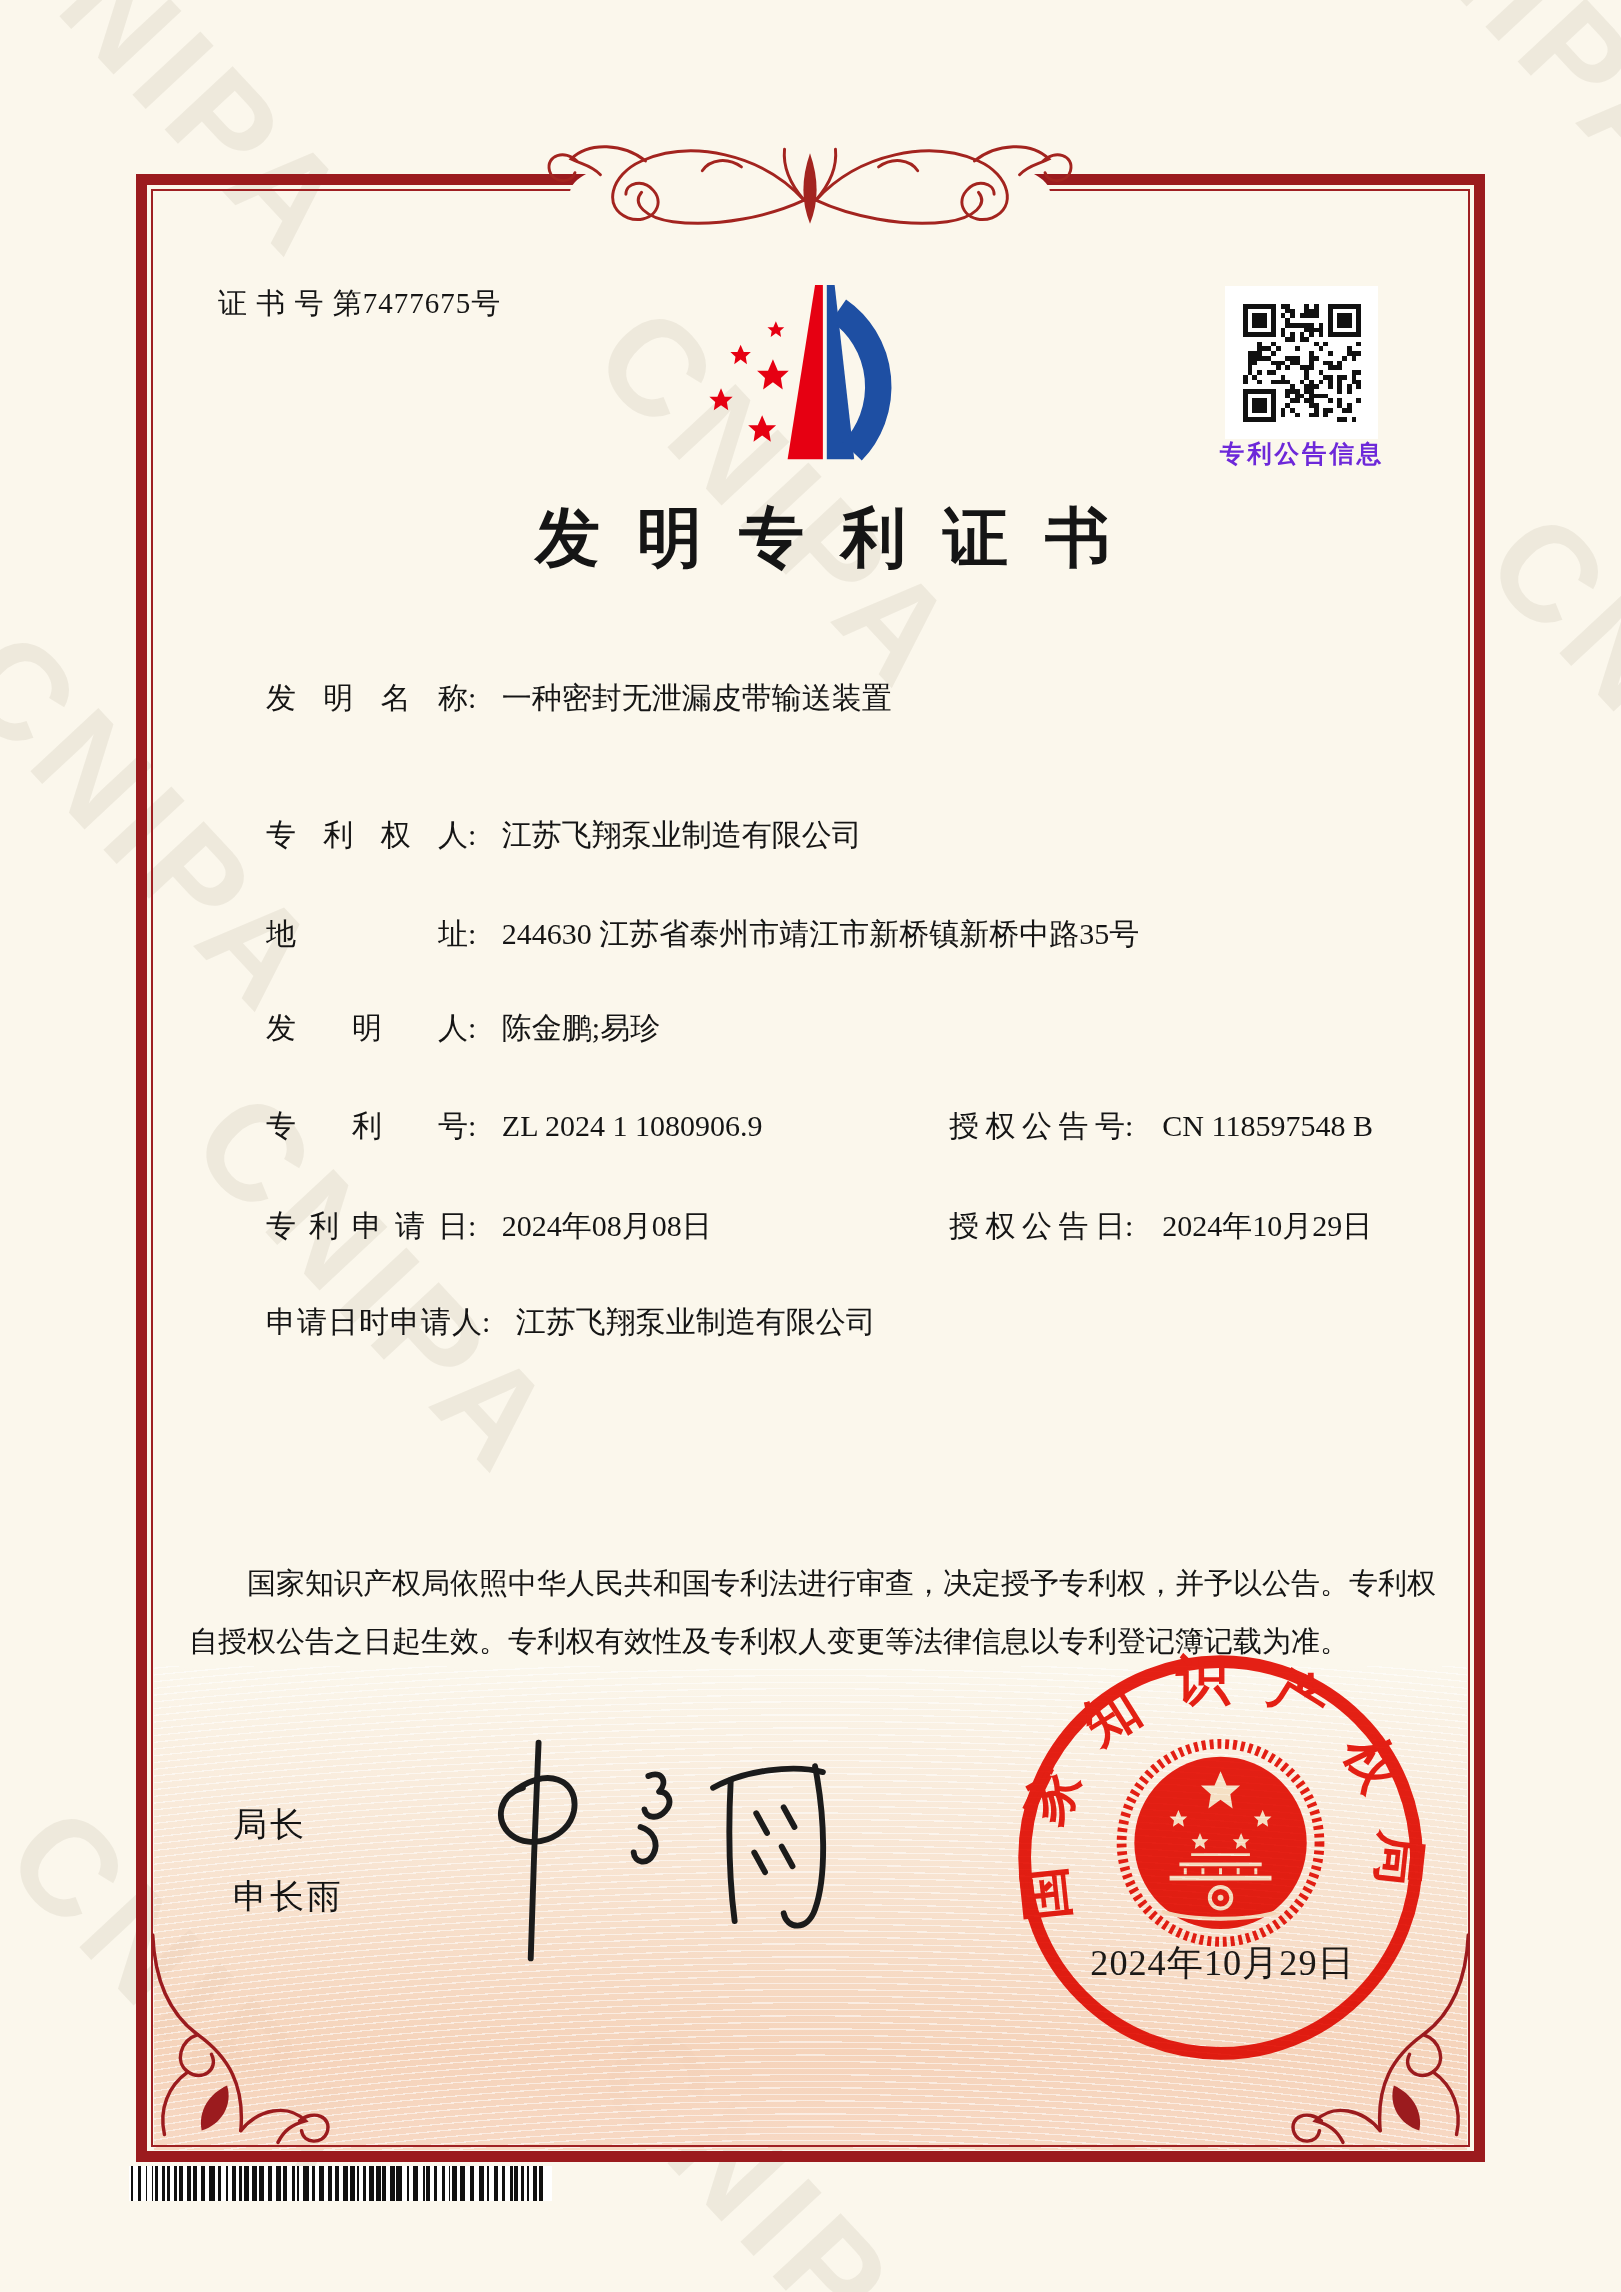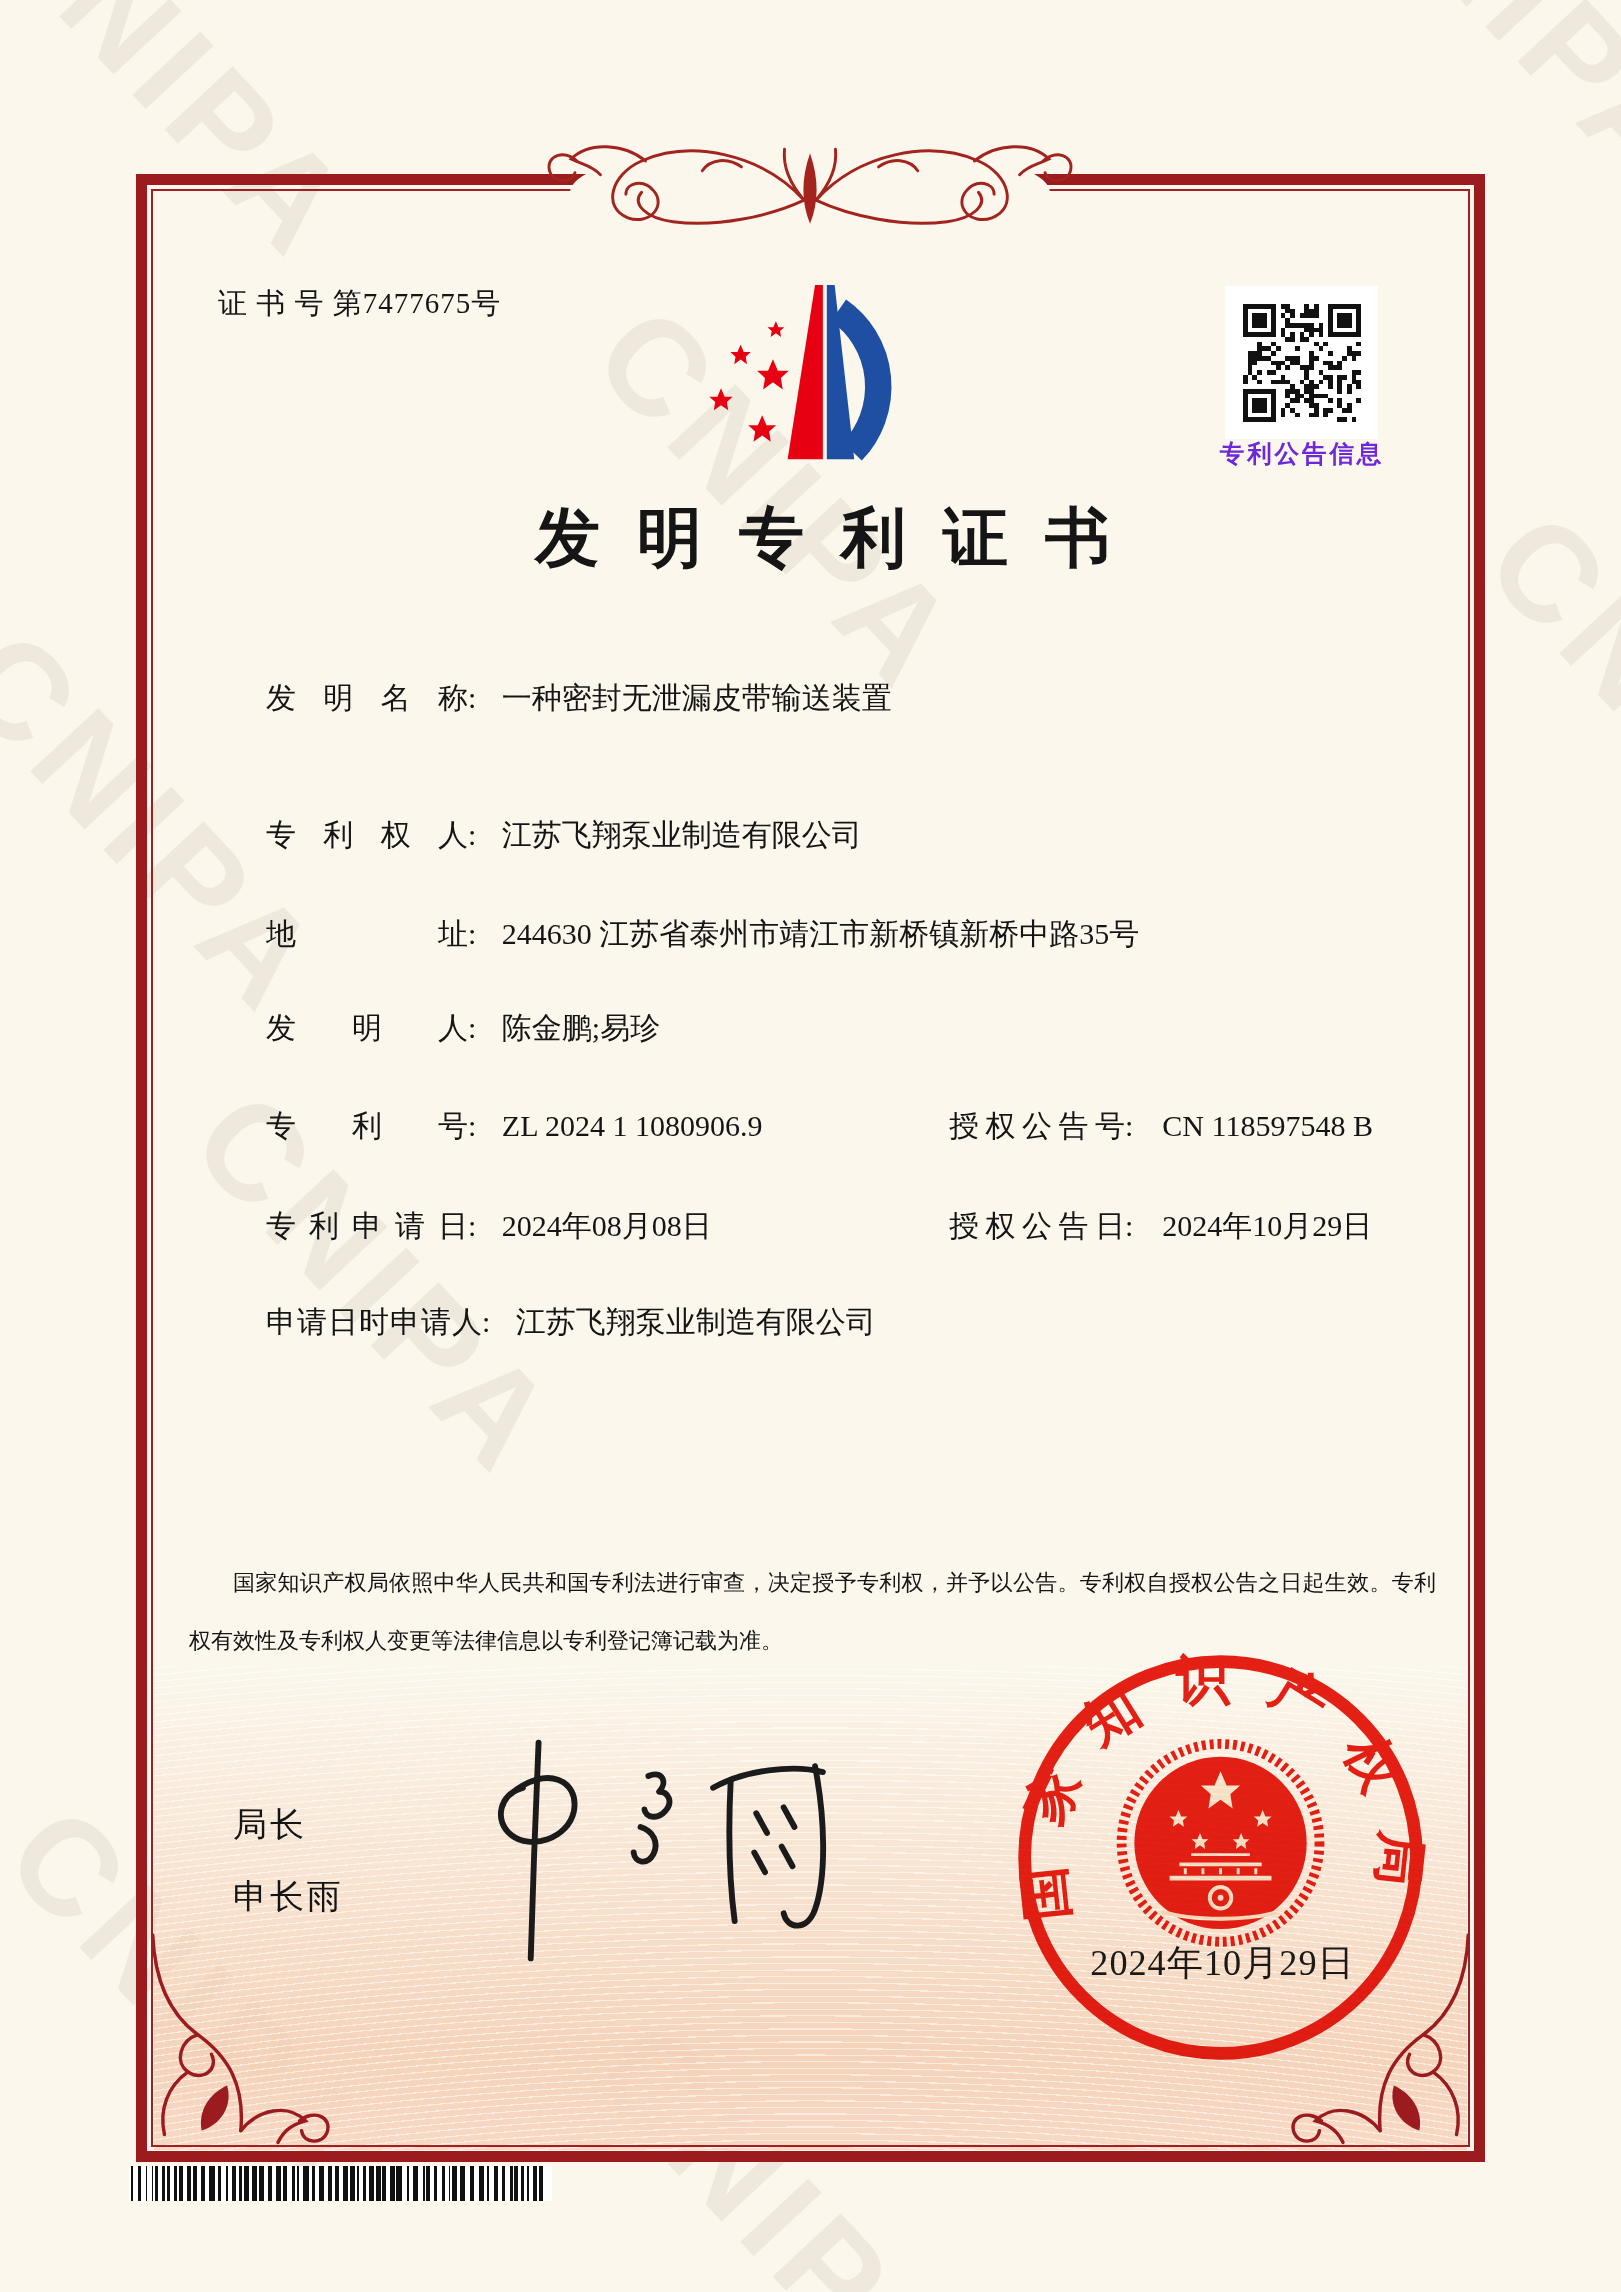--- a/index.html
+++ b/index.html
@@ -31,21 +31,21 @@
   .qr-label{position:absolute;left:1204px;top:437px;width:196px;text-align:center;font-size:24.5px;
       letter-spacing:2.9px;color:#6d28d9;font-weight:600;z-index:4;}
   
   .row{position:absolute;left:221px;font-size:30px;z-index:4;white-space:nowrap;margin-left:45px;}
   .row .lbl{display:inline-block;width:202px;text-align:justify;text-align-last:justify;}
   .row .lbl.w7{width:216px;}
   .row .val{margin-left:25.5px;}
   .row.rcol{left:904px;}
   .row.rcol .lbl{width:176px;}
   .row.rcol .val{margin-left:29px;}
-  .statement{position:absolute;left:189px;top:1554px;width:1247px;margin:0;font-size:22px;
+  .statement{position:absolute;left:189px;top:1554px;width:1247px;margin:0;font-size:29px;
       line-height:58px;text-align:justify;text-indent:2em;z-index:4;}
   .officer{position:absolute;left:233px;font-size:34px;letter-spacing:2.9px;z-index:4;
       font-family:Liberation Sans, sans-serif;font-weight:500;}
   .sig-svg{position:absolute;left:417px;top:1727px;width:451px;height:250px;z-index:4;}
   .seal{position:absolute;left:1007px;top:1644px;width:431px;height:431px;z-index:6;
       mix-blend-mode:multiply;opacity:.97;}
   .footer-page{position:absolute;left:0;width:100%;top:2090px;text-align:center;font-size:27.4px;z-index:4;}
   .barcode{position:absolute;left:129px;top:2166px;width:423px;height:35px;z-index:4;background:#fff;}
   .defs-hidden{position:absolute;width:0;height:0;overflow:hidden;}
 </style>

